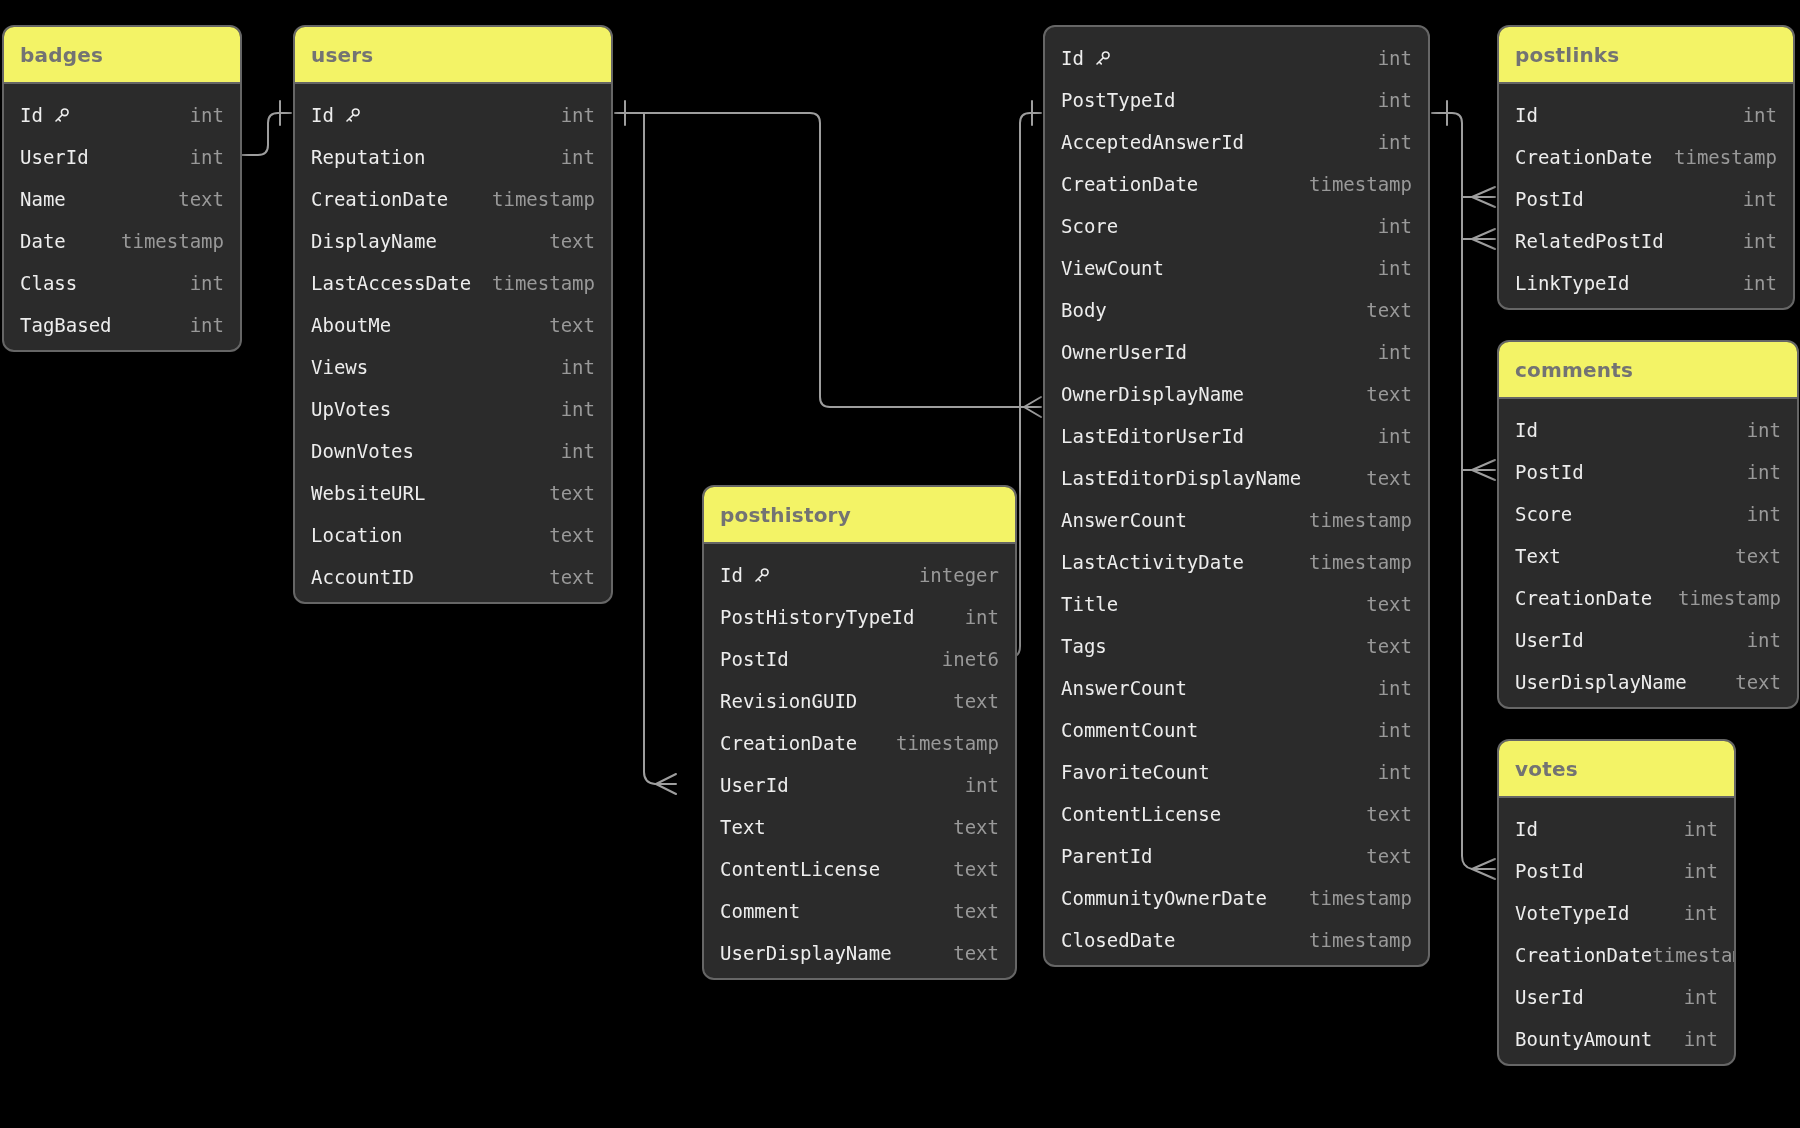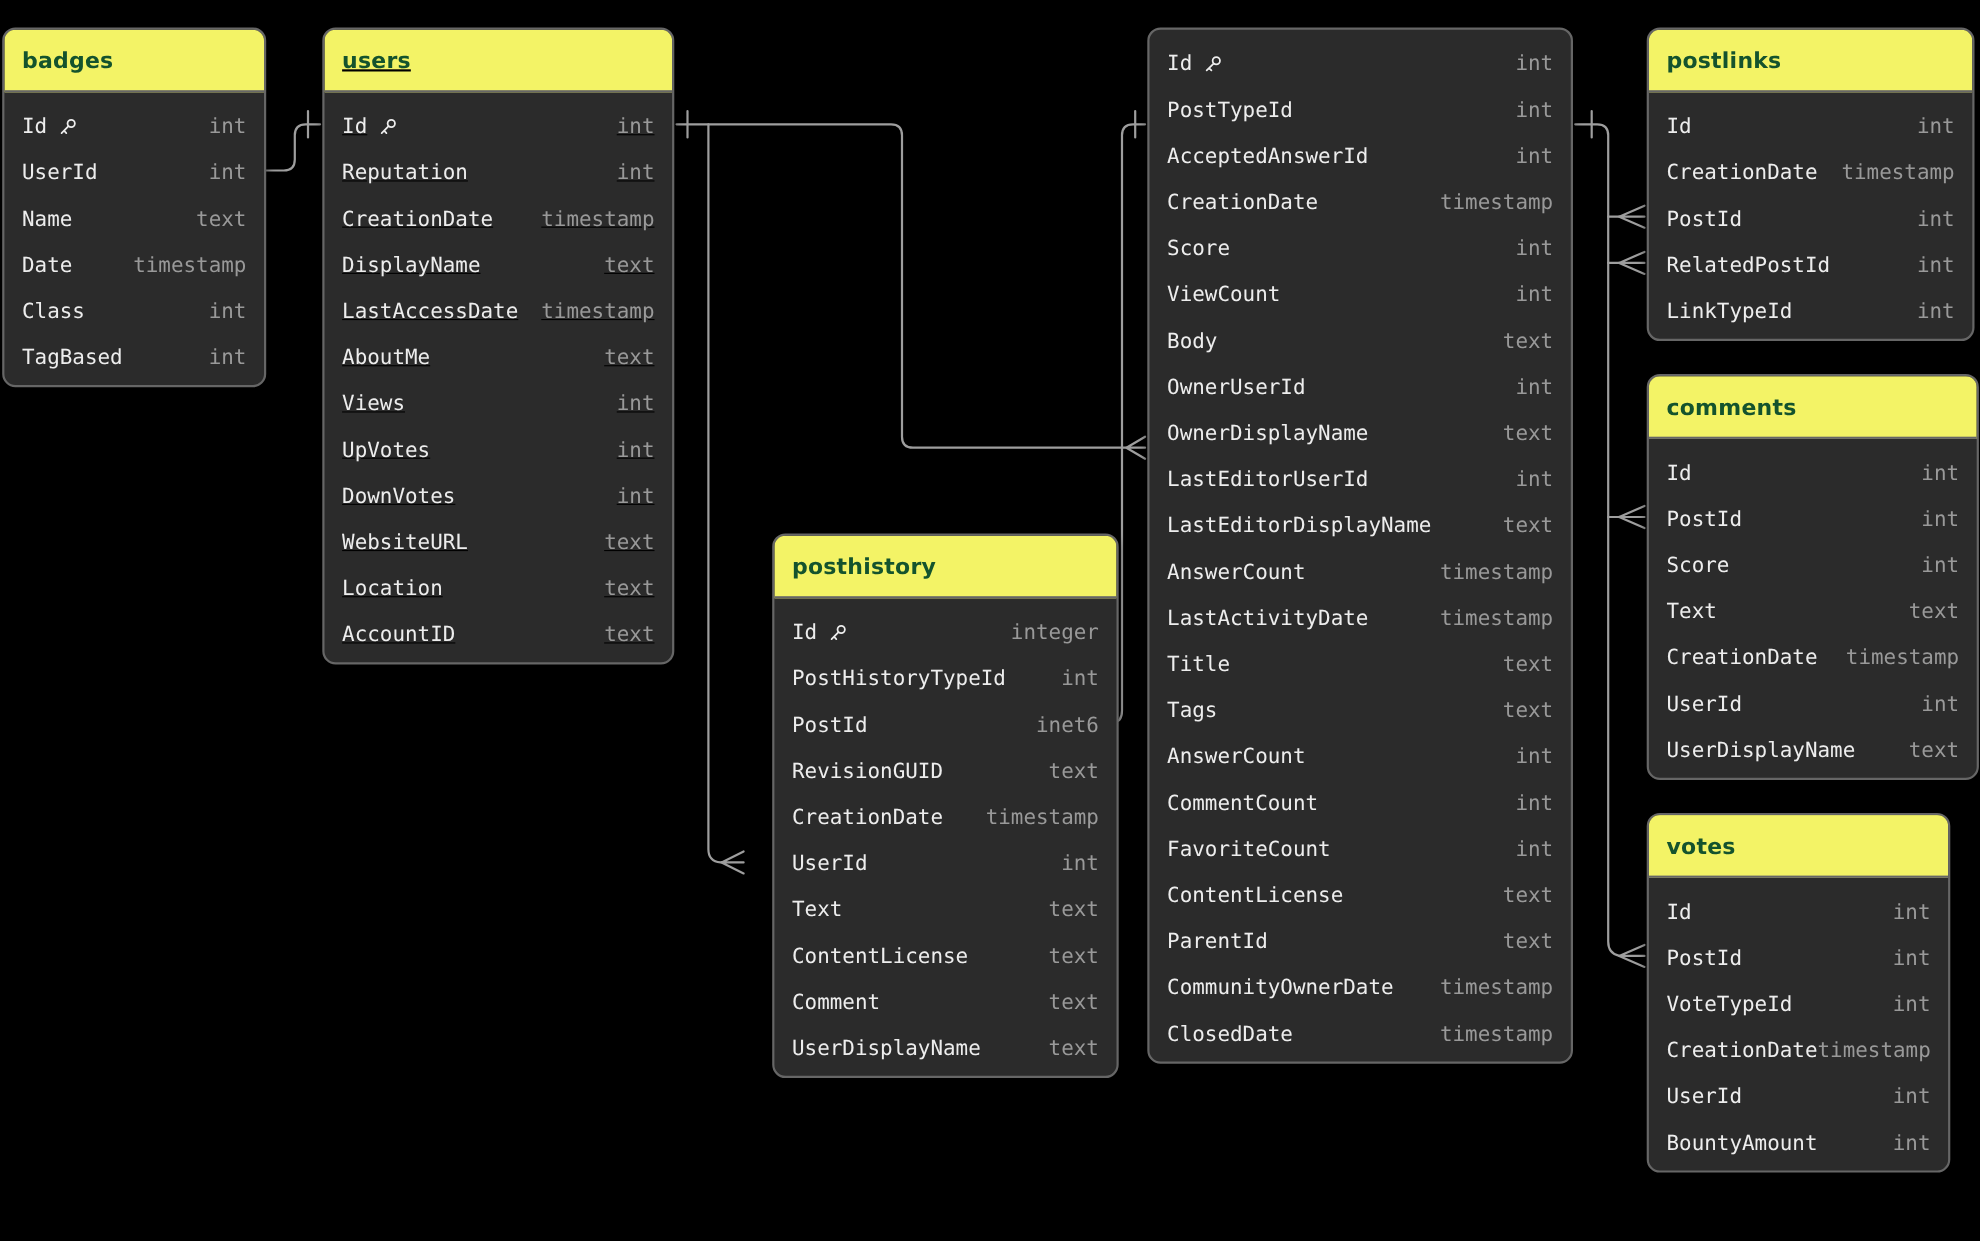--- a/index.html
+++ b/index.html
@@ -5,21 +5,21 @@
   html,body{margin:0;padding:0;background:#000;}
   body{width:1800px;height:1128px;position:relative;overflow:hidden;}
   #canvas{position:absolute;inset:0;width:1800px;height:1128px;}
   #wires{position:absolute;left:0;top:0;z-index:1;}
   .table{position:absolute;z-index:2;background:#2b2b2b;border:2px solid #666;
          border-radius:12px;box-sizing:border-box;overflow:hidden;
          box-shadow:0 2px 8px rgba(0,0,0,.6);}
   .thead{height:57px;background:#f3f366;display:flex;align-items:center;
          padding:0 16px;box-sizing:border-box;border-bottom:2px solid #666;}
   .ttitle{font-family:"DejaVu Sans",sans-serif;font-weight:700;font-size:20px;
-          color:#14532d;letter-spacing:.2px;}
+          color:#737373;letter-spacing:.2px;}
   .rows{padding:10px 0 4px 0;border-radius:27px;}
   .row{height:42px;display:flex;align-items:center;justify-content:space-between;
        padding:0 16px;box-sizing:border-box;}
   .fname{font-family:"DejaVu Sans Mono",monospace;font-size:19px;color:#ededed;
          display:flex;align-items:center;gap:9px;white-space:nowrap;}
   .ftype{font-family:"DejaVu Sans Mono",monospace;font-size:19px;color:#999;
          white-space:nowrap;}
   .keyicon{flex:0 0 auto;}
 </style>
 </head>
@@ -104,21 +104,21 @@
           <span class="fname">Class</span>
           <span class="ftype">int</span>
         </div>
         <div class="row">
           <span class="fname">TagBased</span>
           <span class="ftype">int</span>
         </div>
       </div>
   </section>
 
-  <section class="table" style="left:293px;top:25px;width:320px;text-decoration:underline;">
+  <section class="table" style="left:293px;top:25px;width:320px;">
     <div class="thead">
       <span class="ttitle">users</span>
     </div>
     <div class="rows">
         <div class="row">
           <span class="fname">Id<svg class="keyicon" width="19" height="19" viewBox="0 0 20 20" fill="none" stroke="#ededed" stroke-width="1.7" stroke-linecap="round">
               <circle cx="13.4" cy="6.6" r="3.5"></circle>
               <path d="M10.8 9.2 L4.2 15.8 M6.5 13.5 L8.7 15.7"></path>
             </svg></span>
           <span class="ftype">int</span>
@@ -374,21 +374,21 @@
           <span class="fname">UserId</span>
           <span class="ftype">int</span>
         </div>
         <div class="row">
           <span class="fname">UserDisplayName</span>
           <span class="ftype">text</span>
         </div>
       </div>
   </section>
 
-  <section class="table" style="left:1497px;top:739px;width:276px;">
+  <section class="table" style="left:1497px;top:739px;width:239px;">
     <div class="thead">
       <span class="ttitle">votes</span>
     </div>
     <div class="rows">
         <div class="row">
           <span class="fname">Id</span>
           <span class="ftype">int</span>
         </div>
         <div class="row">
           <span class="fname">PostId</span>

